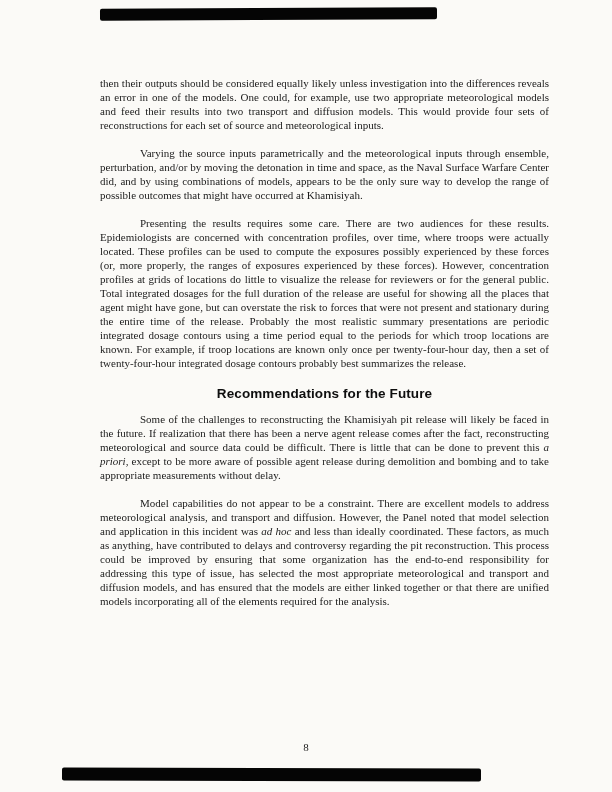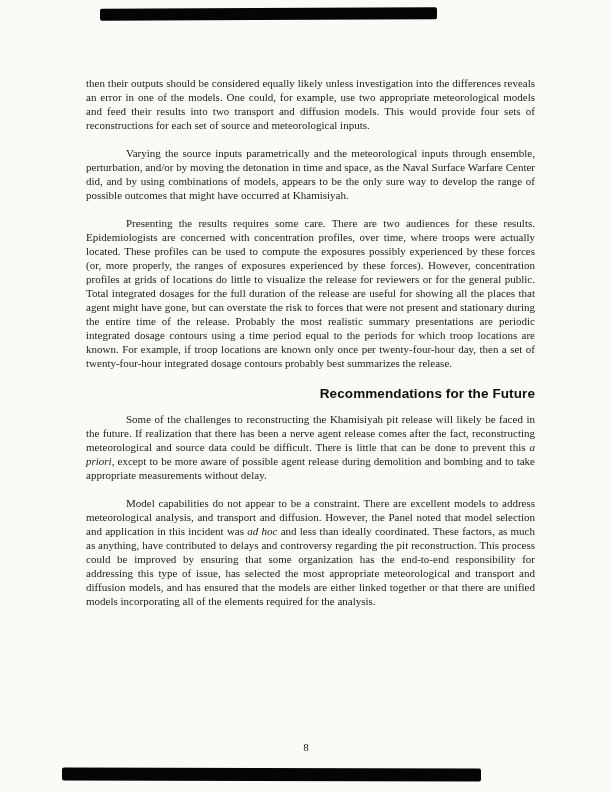--- a/index.html
+++ b/index.html
@@ -32,21 +32,21 @@
     .scan-bar-bottom {
       top: 768px;
       left: 62px;
       width: 419px;
       height: 13px;
       transform: rotate(0.15deg);
     }
     .body-text {
       position: absolute;
       top: 76px;
-      left: 86px;
+      left: 100px;
       width: 449px;
       font-size: 11px;
       line-height: 14px;
       text-align: justify;
     }
     .para {
       margin: 0 0 14px 0;
       text-indent: 40px;
     }
     .para.no-indent {
@@ -54,21 +54,21 @@
     }
     .para em {
       font-style: italic;
     }
     .section-heading {
       font-family: "Liberation Sans", sans-serif;
       font-size: 13.5px;
       font-weight: bold;
       color: #0e0e0e;
       margin: 17px 0 11px 0;
-      text-align: right;
+      text-align: center;
       letter-spacing: 0.1px;
     }
     .page-number {
       position: absolute;
       top: 741px;
       left: 0;
       width: 612px;
       text-align: center;
       font-size: 11px;
       color: #1b1b1b;

